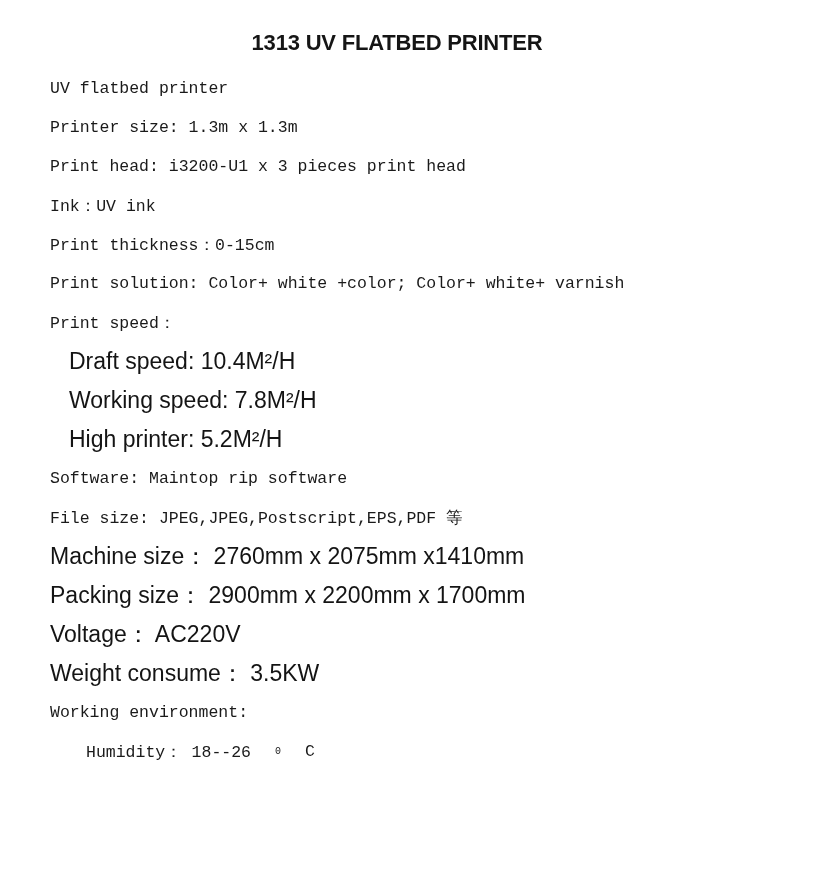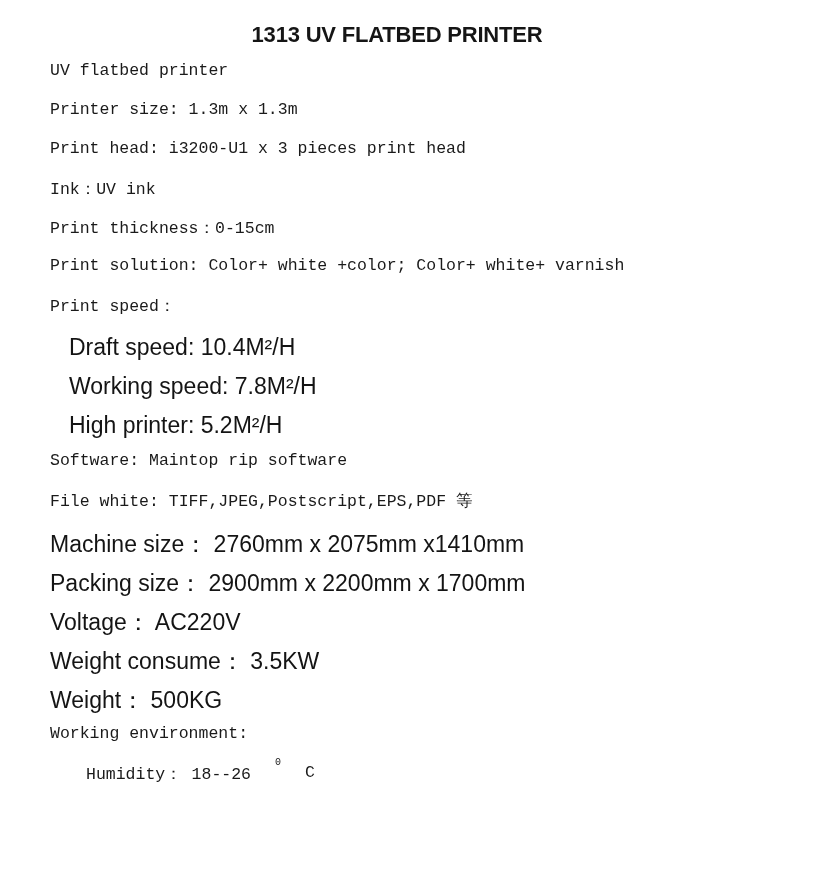--- a/index.html
+++ b/index.html
@@ -10,40 +10,40 @@
   body {
     width: 833px;
     height: 883px;
     overflow: hidden;
     color: #121212;
   }
   .page {
     box-sizing: border-box;
     width: 833px;
     height: 729px;
-    padding: 23px 89px 0 50px;
+    padding: 31px 89px 0 50px;
     background: #ffffff;
   }
   .title {
     margin: 0 0 14px 0;
     text-align: center;
     font-family: "Liberation Sans", "DejaVu Sans", sans-serif;
     font-weight: 700;
     font-size: 22px;
     line-height: 24px;
     letter-spacing: -0.2px;
     color: #151515;
   }
   .specs {
     margin-top: 14px;
   }
   .line {
     height: 39px;
     display: flex;
-    align-items: flex-start;
+    align-items: center;
     white-space: pre;
   }
   .serif {
     font-family: "Liberation Mono", "DejaVu Sans Mono", monospace;
     font-size: 16.5px;
     color: #1a1a1a;
   }
   .sans {
     font-family: "Liberation Sans", "DejaVu Sans", sans-serif;
     font-size: 23px;
@@ -105,42 +105,39 @@
     <div class="line sans indent-1">
       <span>High printer: 5.2M²/H</span>
     </div>
 
 
     <div class="line serif">
       <span>Software: Maintop rip software</span>
     </div>
 
     <div class="line serif">
-      <span>File white: TIFF,JPEG,Postscript,EPS,PDF 等</span>
+      <span>File size: JPEG,JPEG,Postscript,EPS,PDF 等</span>
     </div>
 
     <div class="line sans">
       <span>Machine size： 2760mm x 2075mm x1410mm</span>
     </div>
 
     <div class="line sans">
       <span>Packing size： 2900mm x 2200mm x 1700mm</span>
     </div>
 
     <div class="line sans">
       <span>Voltage： AC220V</span>
     </div>
 
     <div class="line sans">
       <span>Weight consume： 3.5KW</span>
     </div>
 
-    <div class="line sans">
-      <span>Weight： 500KG</span>
-    </div>
 
     <div class="line serif">
       <span>Working environment:</span>
     </div>
 
     <div class="line serif indent-2">
       <span>Humidity： 18--26</span><sup>0</sup><span>C</span>
     </div>
 
   </div>

